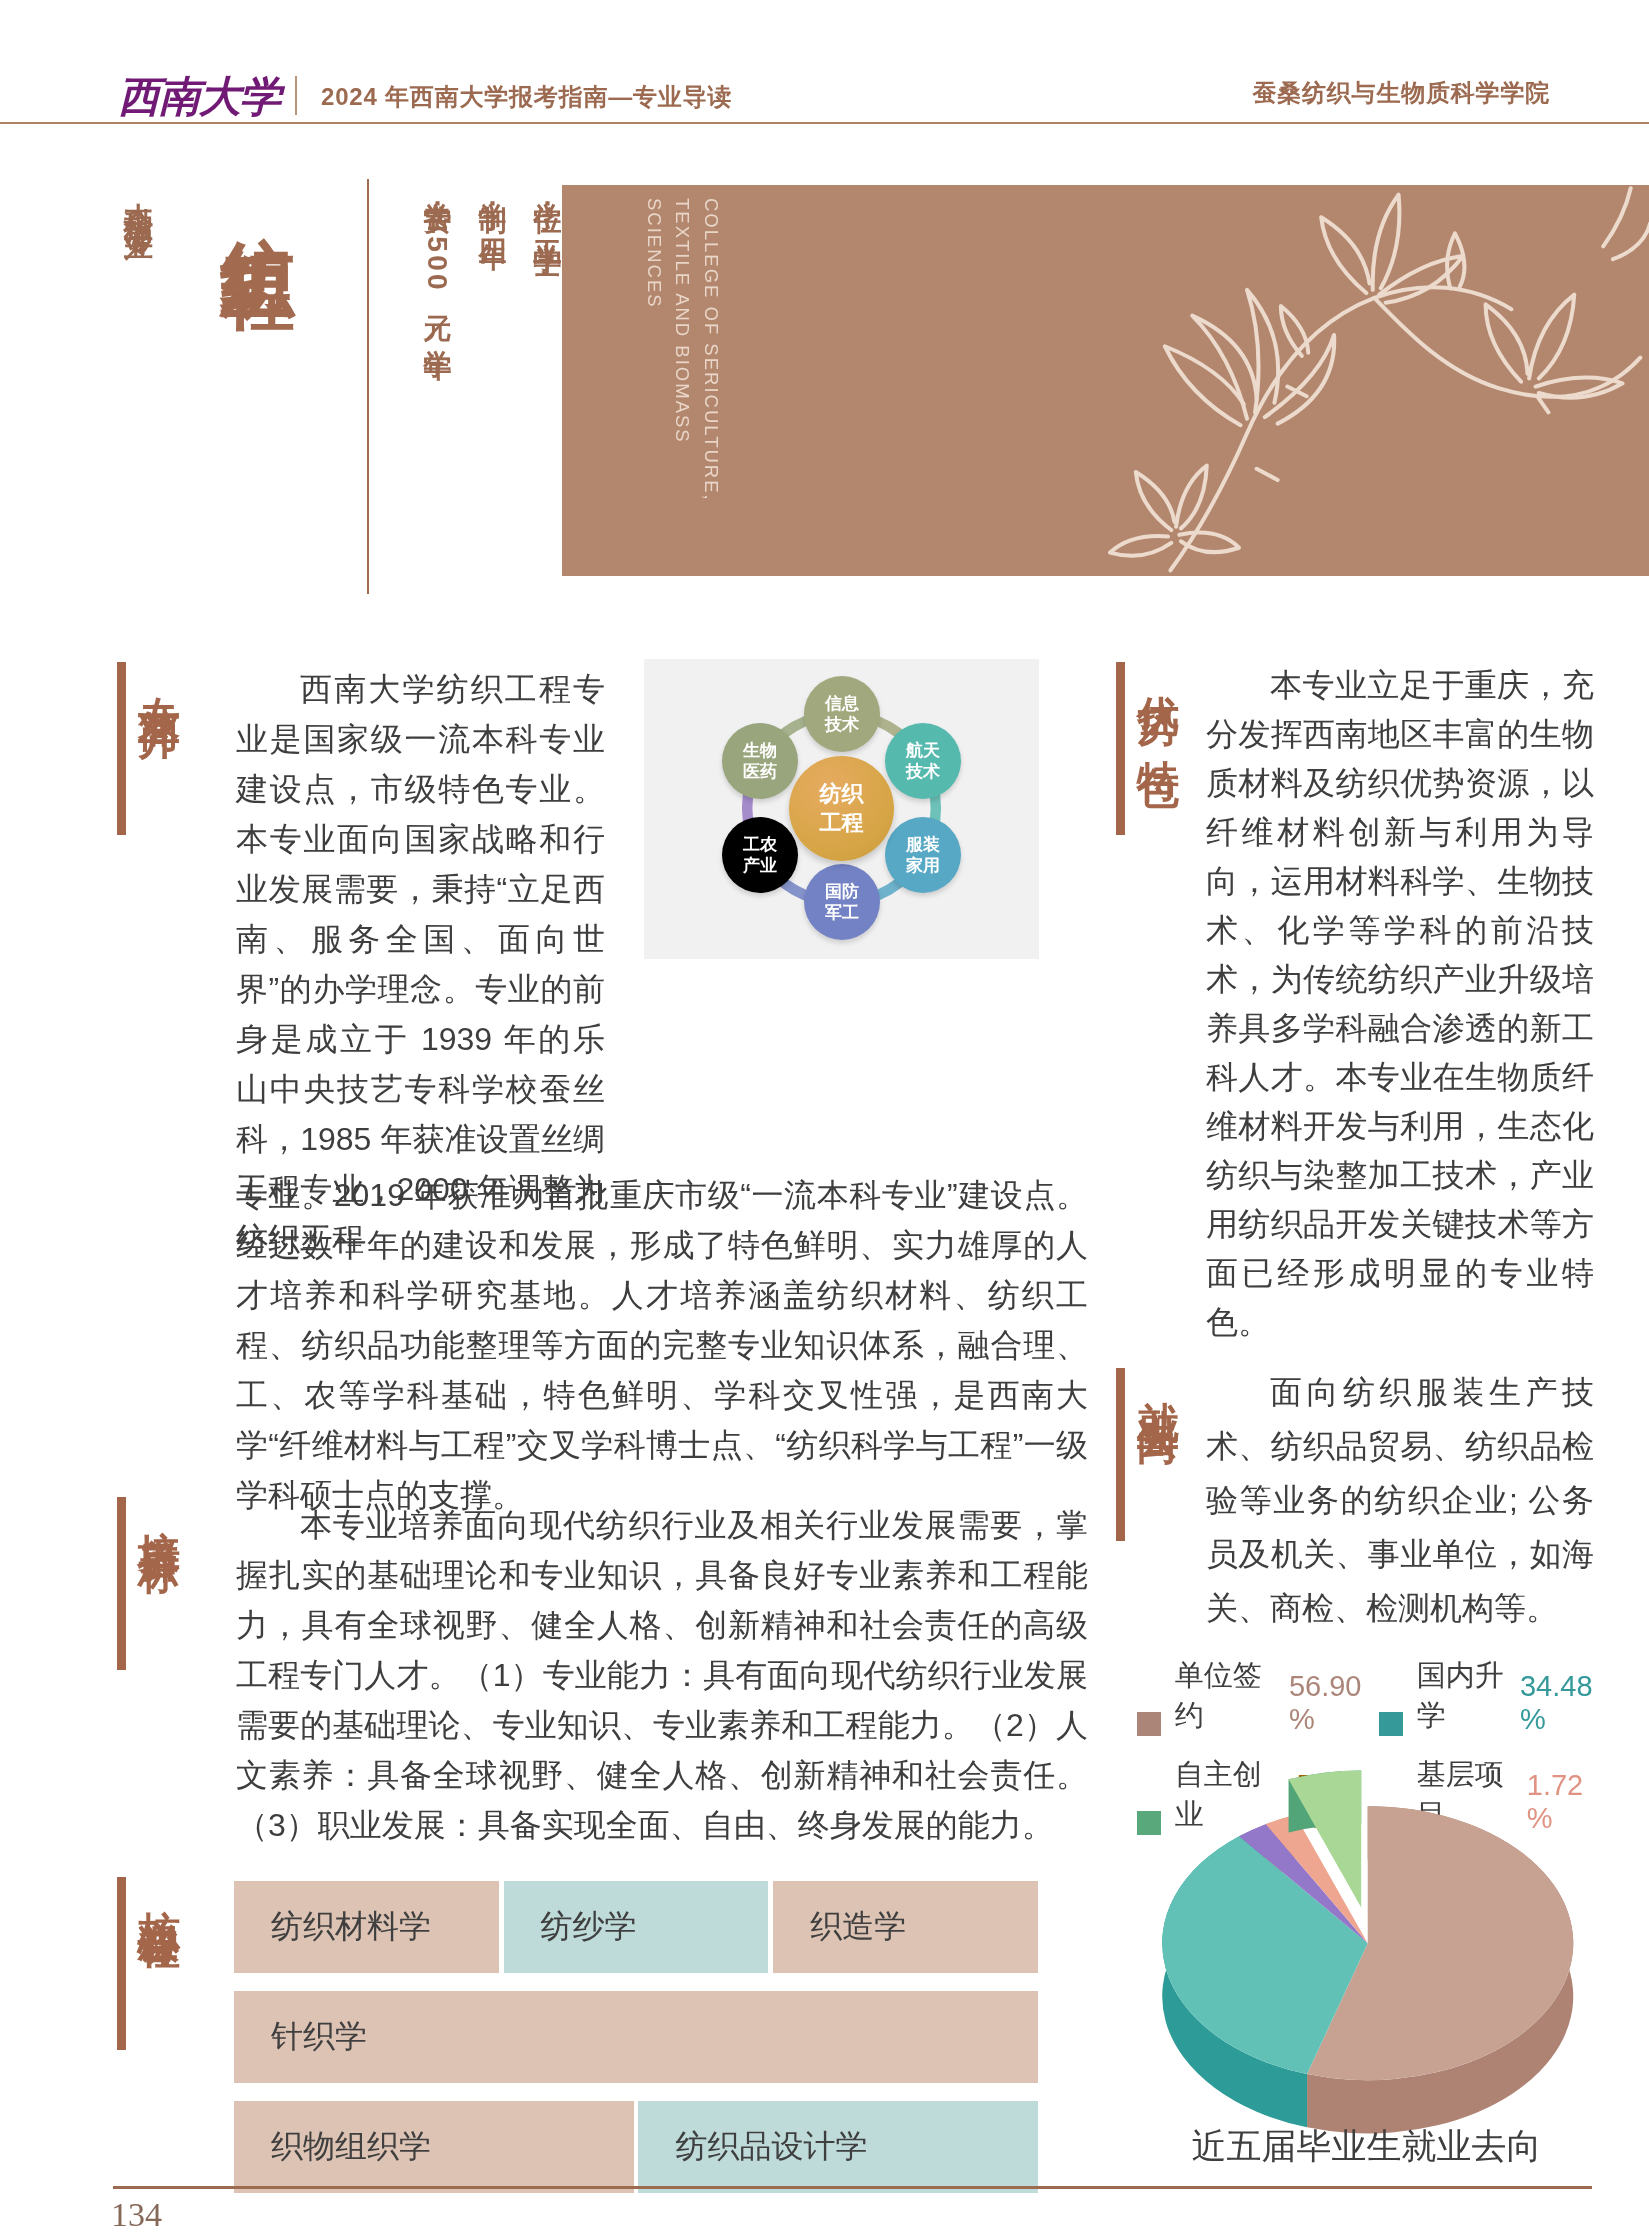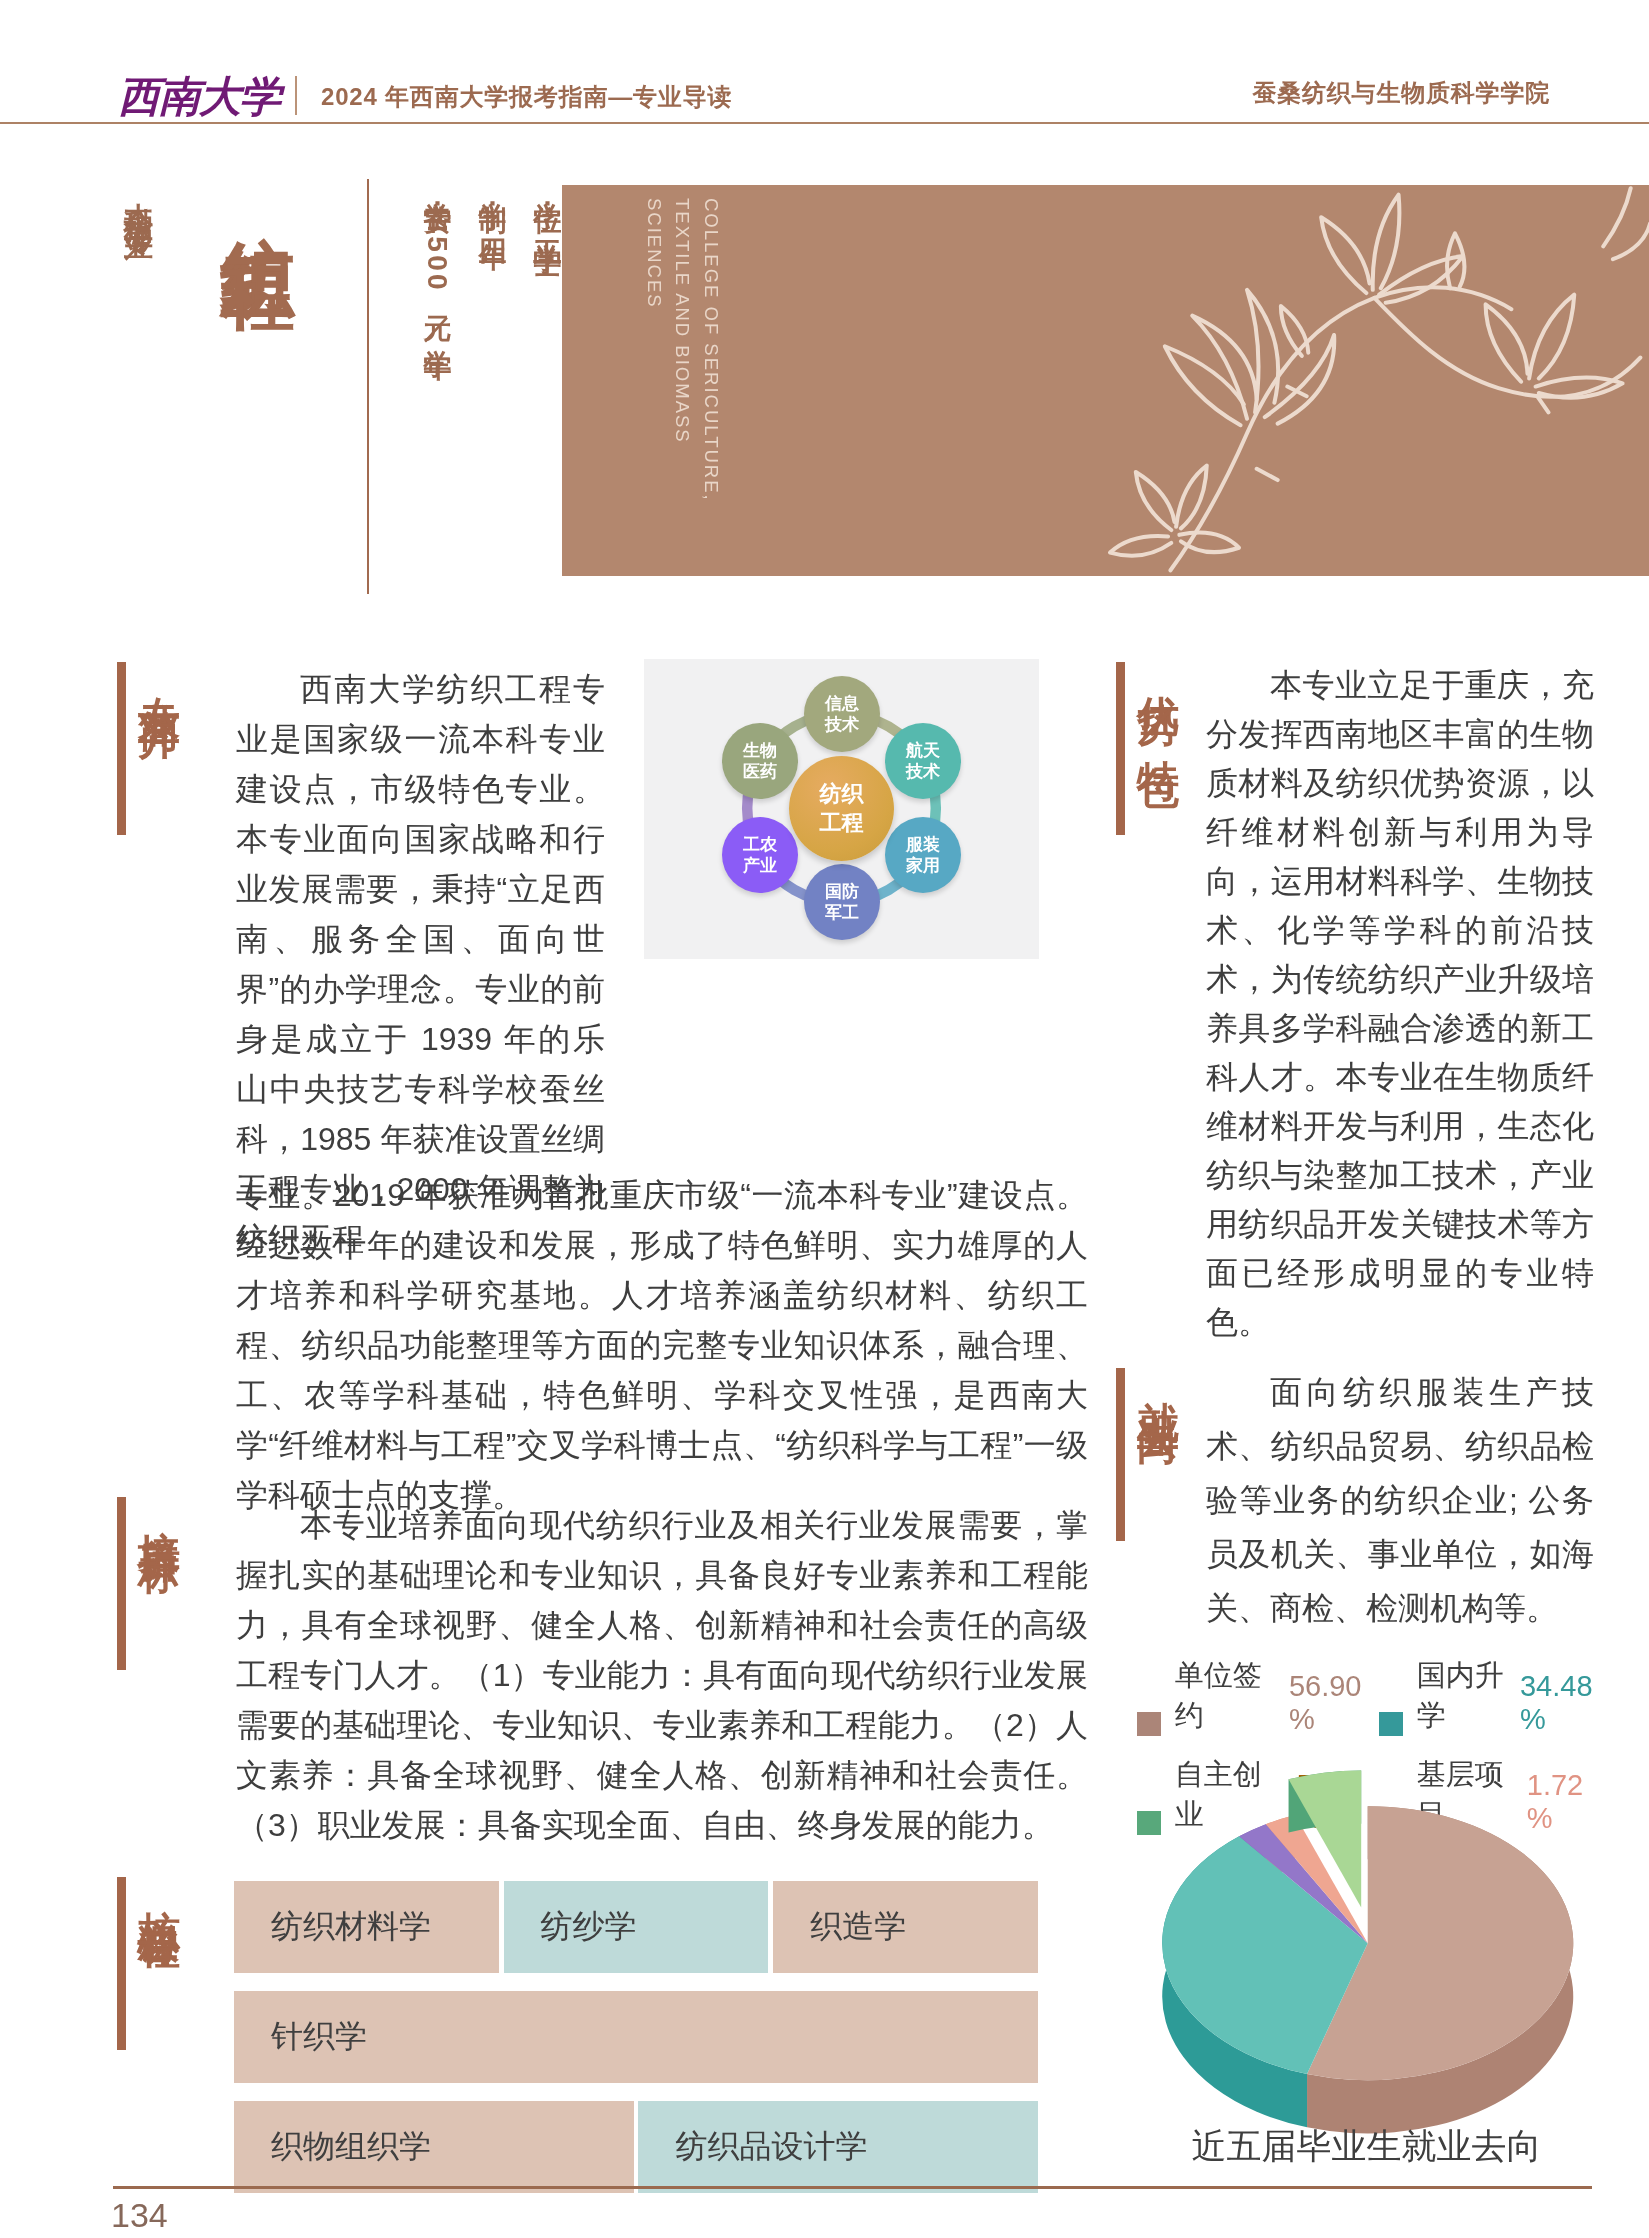--- a/index.html
+++ b/index.html
@@ -71,21 +71,21 @@
   
   .courses{left:234px;top:1881px;width:804px;}
   .course-row{display:flex;gap:4.8px;margin-bottom:18px;border-radius:10px;}
   .course-block{flex:1;height:92px;display:flex;align-items:center;padding-left:37px;
                 font-size:32px;color:#3f3f3f;}
   .tan{background:#ddc3b4;}
   .blue{background:#bedad9;}
 
   
   .footer-rule{left:113px;top:2186px;width:1479px;height:3.2px;background:#9b6a4f;}
-  .page-num{left:111px;top:2196px;font-size:34px;color:#86685a;}
+  .page-num{left:111px;top:2196px;font-size:34px;color:#86685a;font-family:Liberation Serif, serif;}
 </style>
 </head>
 <body>
 
 <div class="page">
 
   <div class="abs logo">西南大学</div>
   <div class="abs logo-sep"></div>
   <div class="abs guide-title">2024 年西南大学报考指南—专业导读</div>
   <div class="abs college-name">蚕桑纺织与生物质科学学院</div>
@@ -147,21 +147,21 @@
         <path d="M143.67502775722068,126.49999999999999 A117 117 0 0 1 244.99999999999997,68" fill="none" stroke="#99a67d" stroke-width="13" opacity="0.85"></path>
       </svg>
       <div class="diagram-node" style="left: 160px; top: 17px; background: rgb(162, 168, 125);">信息
 技术</div>
       <div class="diagram-node" style="left: 241px; top: 64px; background: rgb(86, 185, 174);">航天
 技术</div>
       <div class="diagram-node" style="left: 241px; top: 158px; background: rgb(87, 168, 196);">服装
 家用</div>
       <div class="diagram-node" style="left: 160px; top: 205px; background: rgb(114, 130, 196);">国防
 军工</div>
-      <div class="diagram-node" style="left: 78px; top: 158px; background: #8b5cf6;">工农
+      <div class="diagram-node" style="left: 78px; top: 158px; background: #000000;">工农
 产业</div>
       <div class="diagram-node" style="left: 78px; top: 64px; background: rgb(153, 166, 125);">生物
 医药</div>
       <div class="diagram-center">纺织
 工程</div>
     </div>
 
   <div class="sec-head" style="left:1116px;top:662px;">
     <span class="sec-bar"></span>
     <span class="sec-chars">优势／特色</span>

